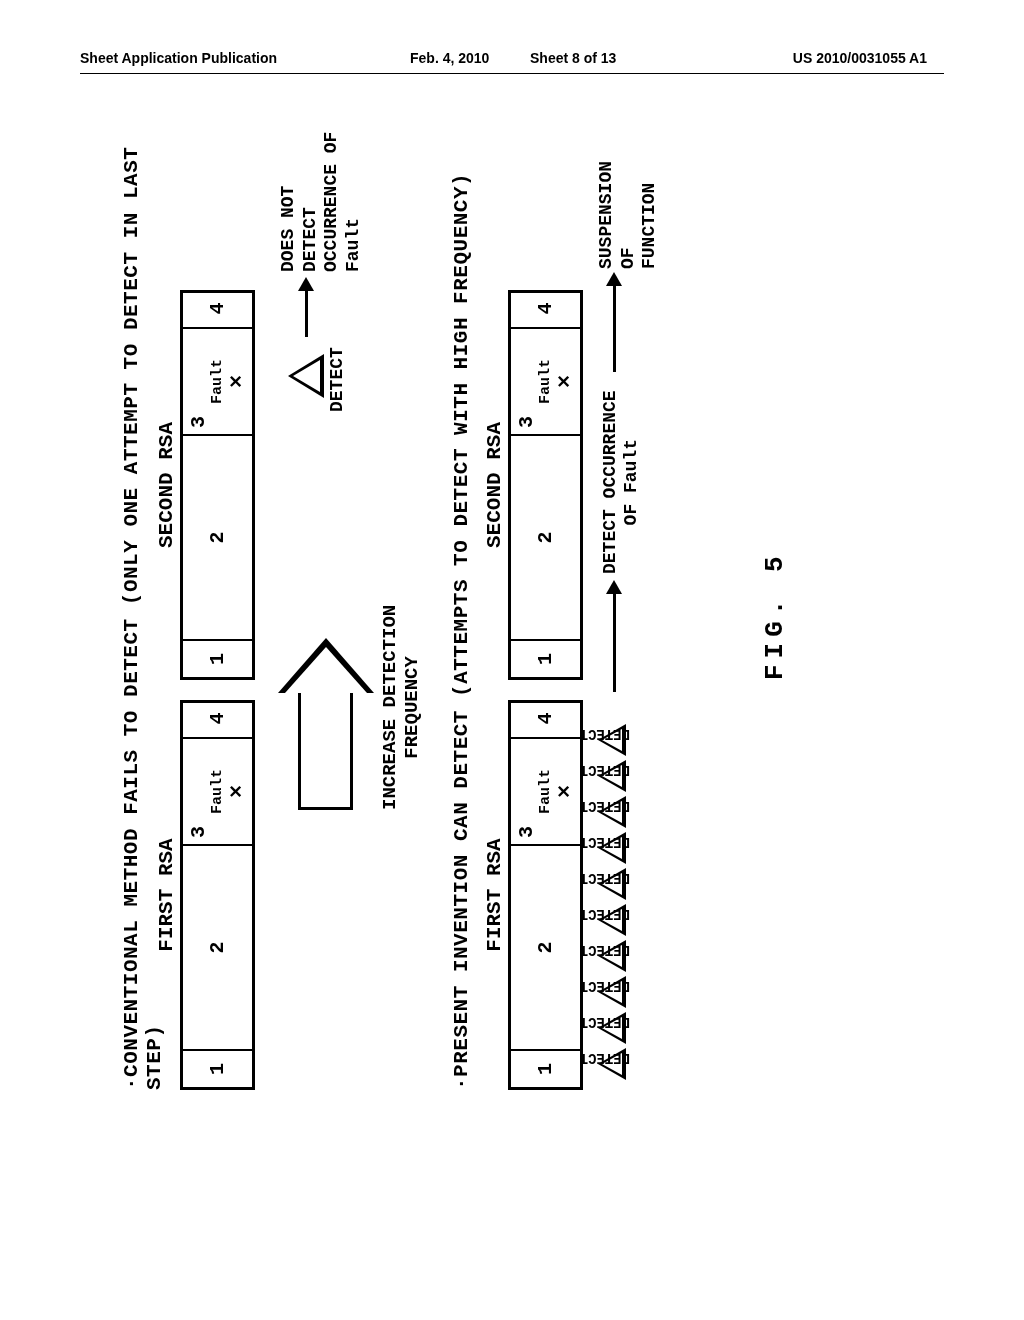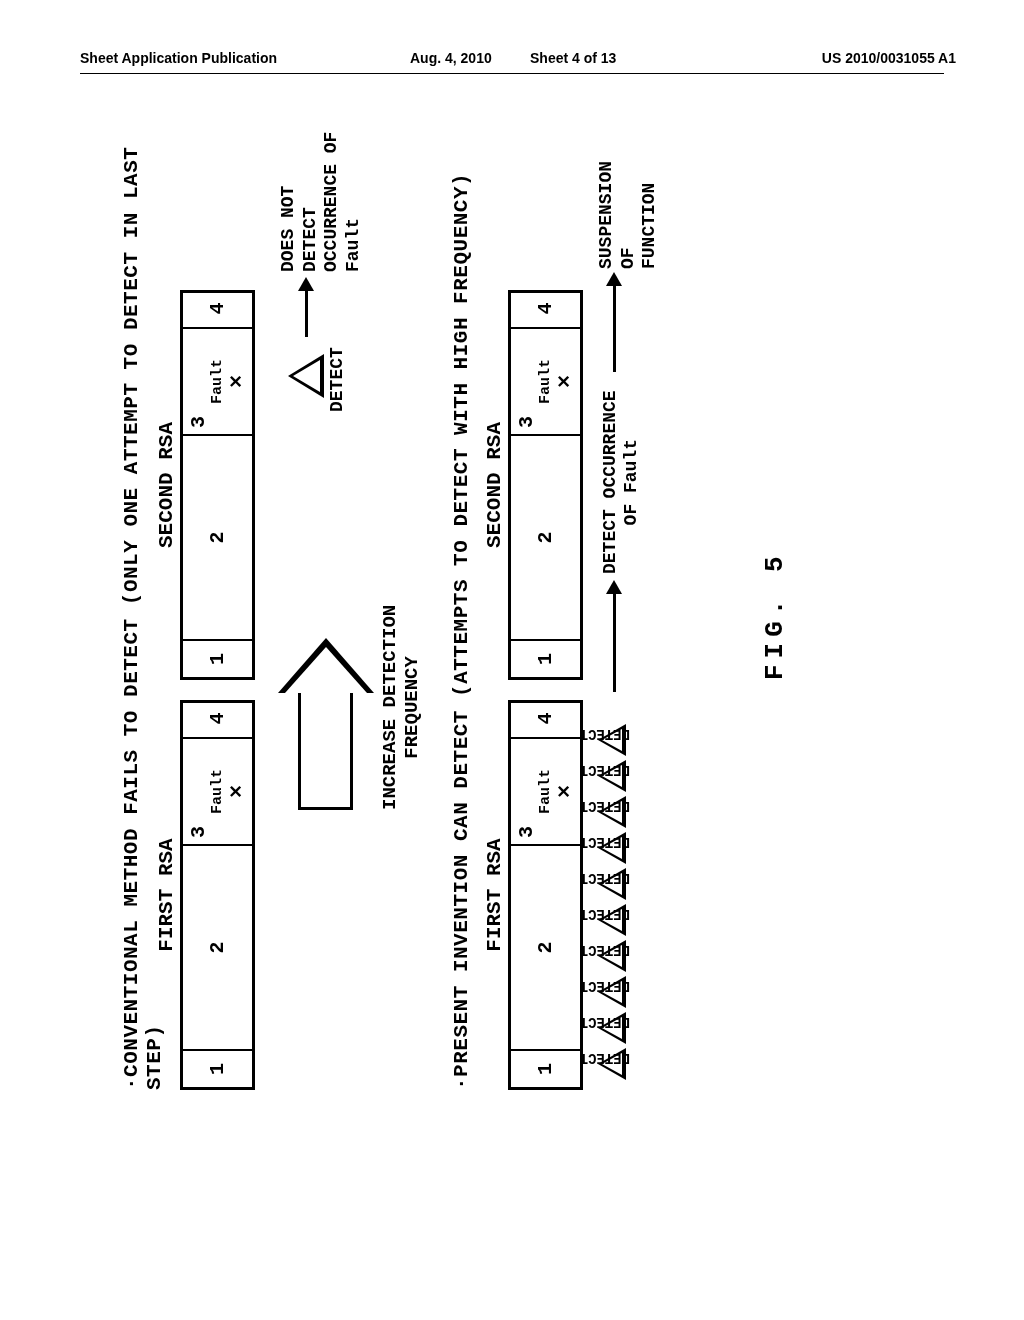--- a/index.html
+++ b/index.html
@@ -14,21 +14,21 @@
       position: absolute;
       top: 50px;
       left: 0;
       right: 0;
       font-size: 14px;
       font-weight: bold;
     }
     .header-left { position: absolute; left: 80px; }
     .header-center { position: absolute; left: 410px; }
     .header-sheet { position: absolute; left: 530px; }
-    .header-right { position: absolute; right: 68px; }
+    .header-right { position: absolute; right: 97px; }
     .hr-line {
       position: absolute;
       top: 73px;
       left: 80px;
       right: 80px;
       border-top: 1px solid #000;
     }
     .figure-area {
       position: absolute;
       top: 130px;
@@ -228,22 +228,22 @@
       left: 410px;
       font-size: 26px;
       letter-spacing: 6px;
     }
   </style>
 </head>
 <body>
 
 <div class="header">
   <span class="header-left">Sheet Application Publication</span>
-  <span class="header-center">Aug. 4, 2010</span>
-  <span class="header-sheet">Sheet 4 of 13</span>
+  <span class="header-center">Feb. 4, 2010</span>
+  <span class="header-sheet">Sheet 8 of 13</span>
   <span class="header-right">US 2010/0031055 A1</span>
 </div>
 <div class="hr-line"></div>
 
 <div class="figure-area">
   <div class="content">
 
     <div class="title1">·CONVENTIONAL METHOD FAILS TO DETECT (ONLY ONE ATTEMPT TO DETECT IN LAST STEP)</div>
 
     <div class="rsa-block block1">

